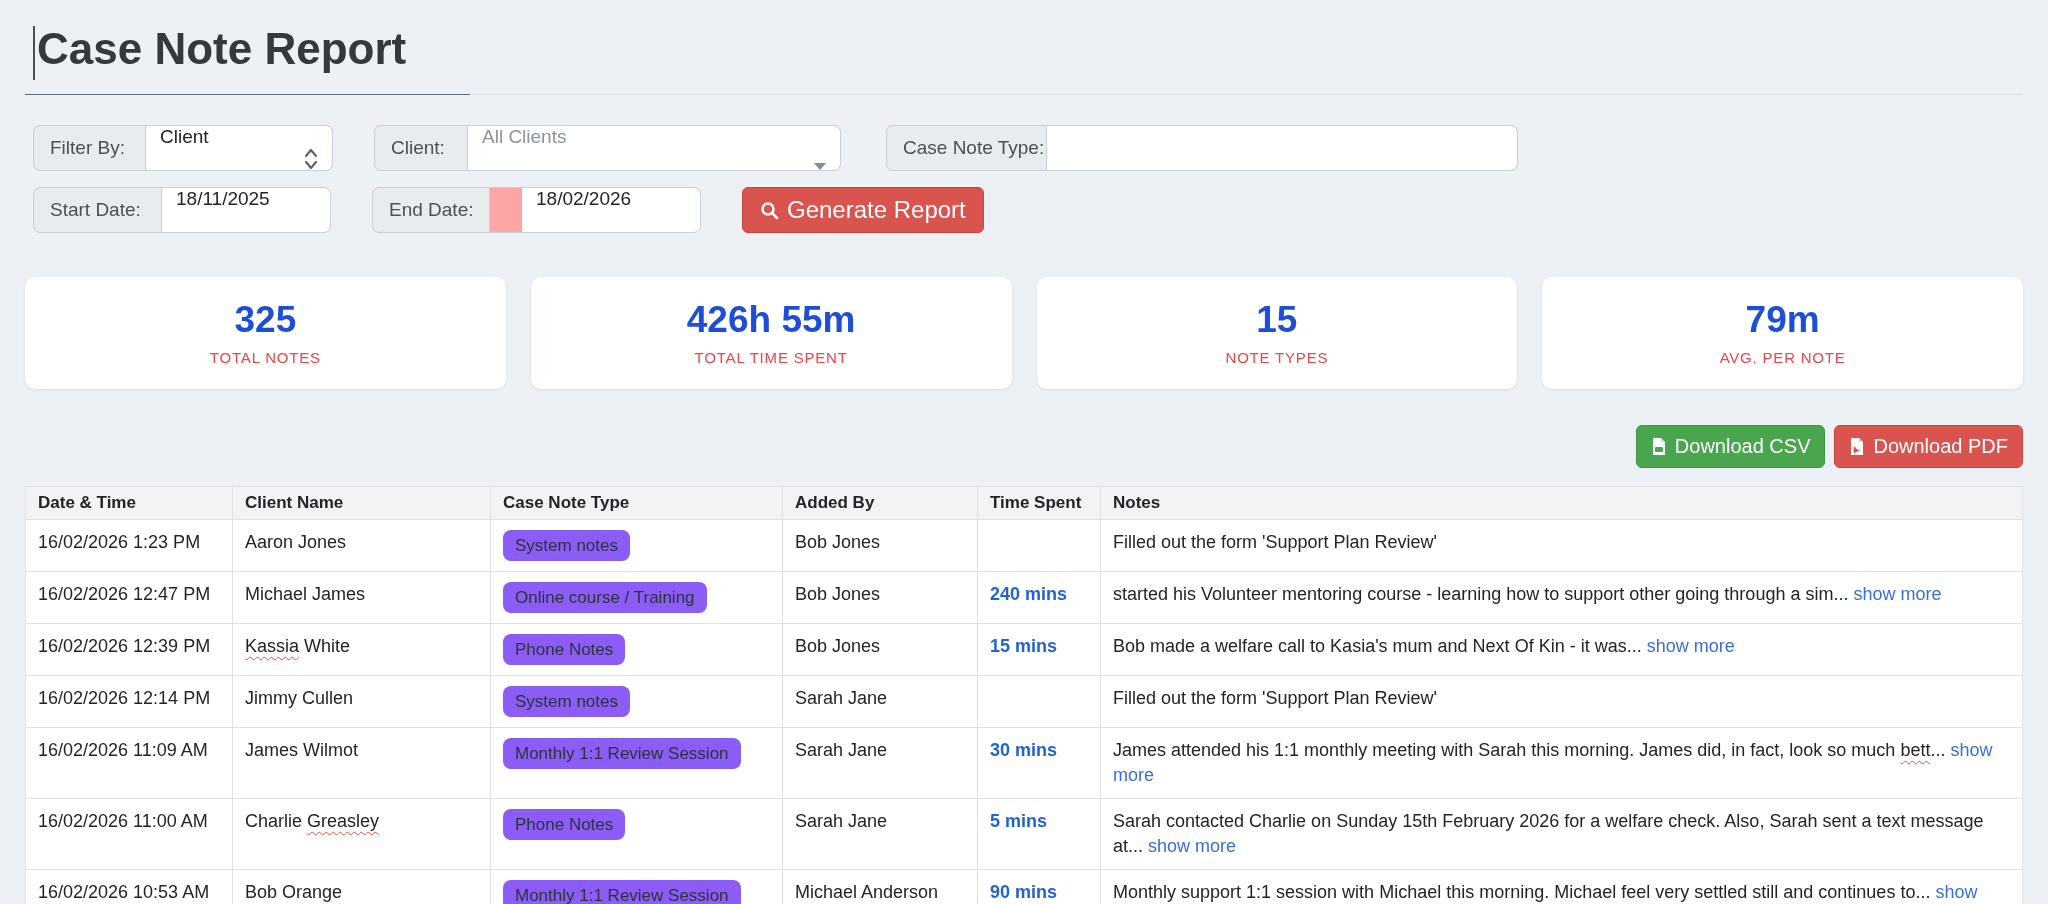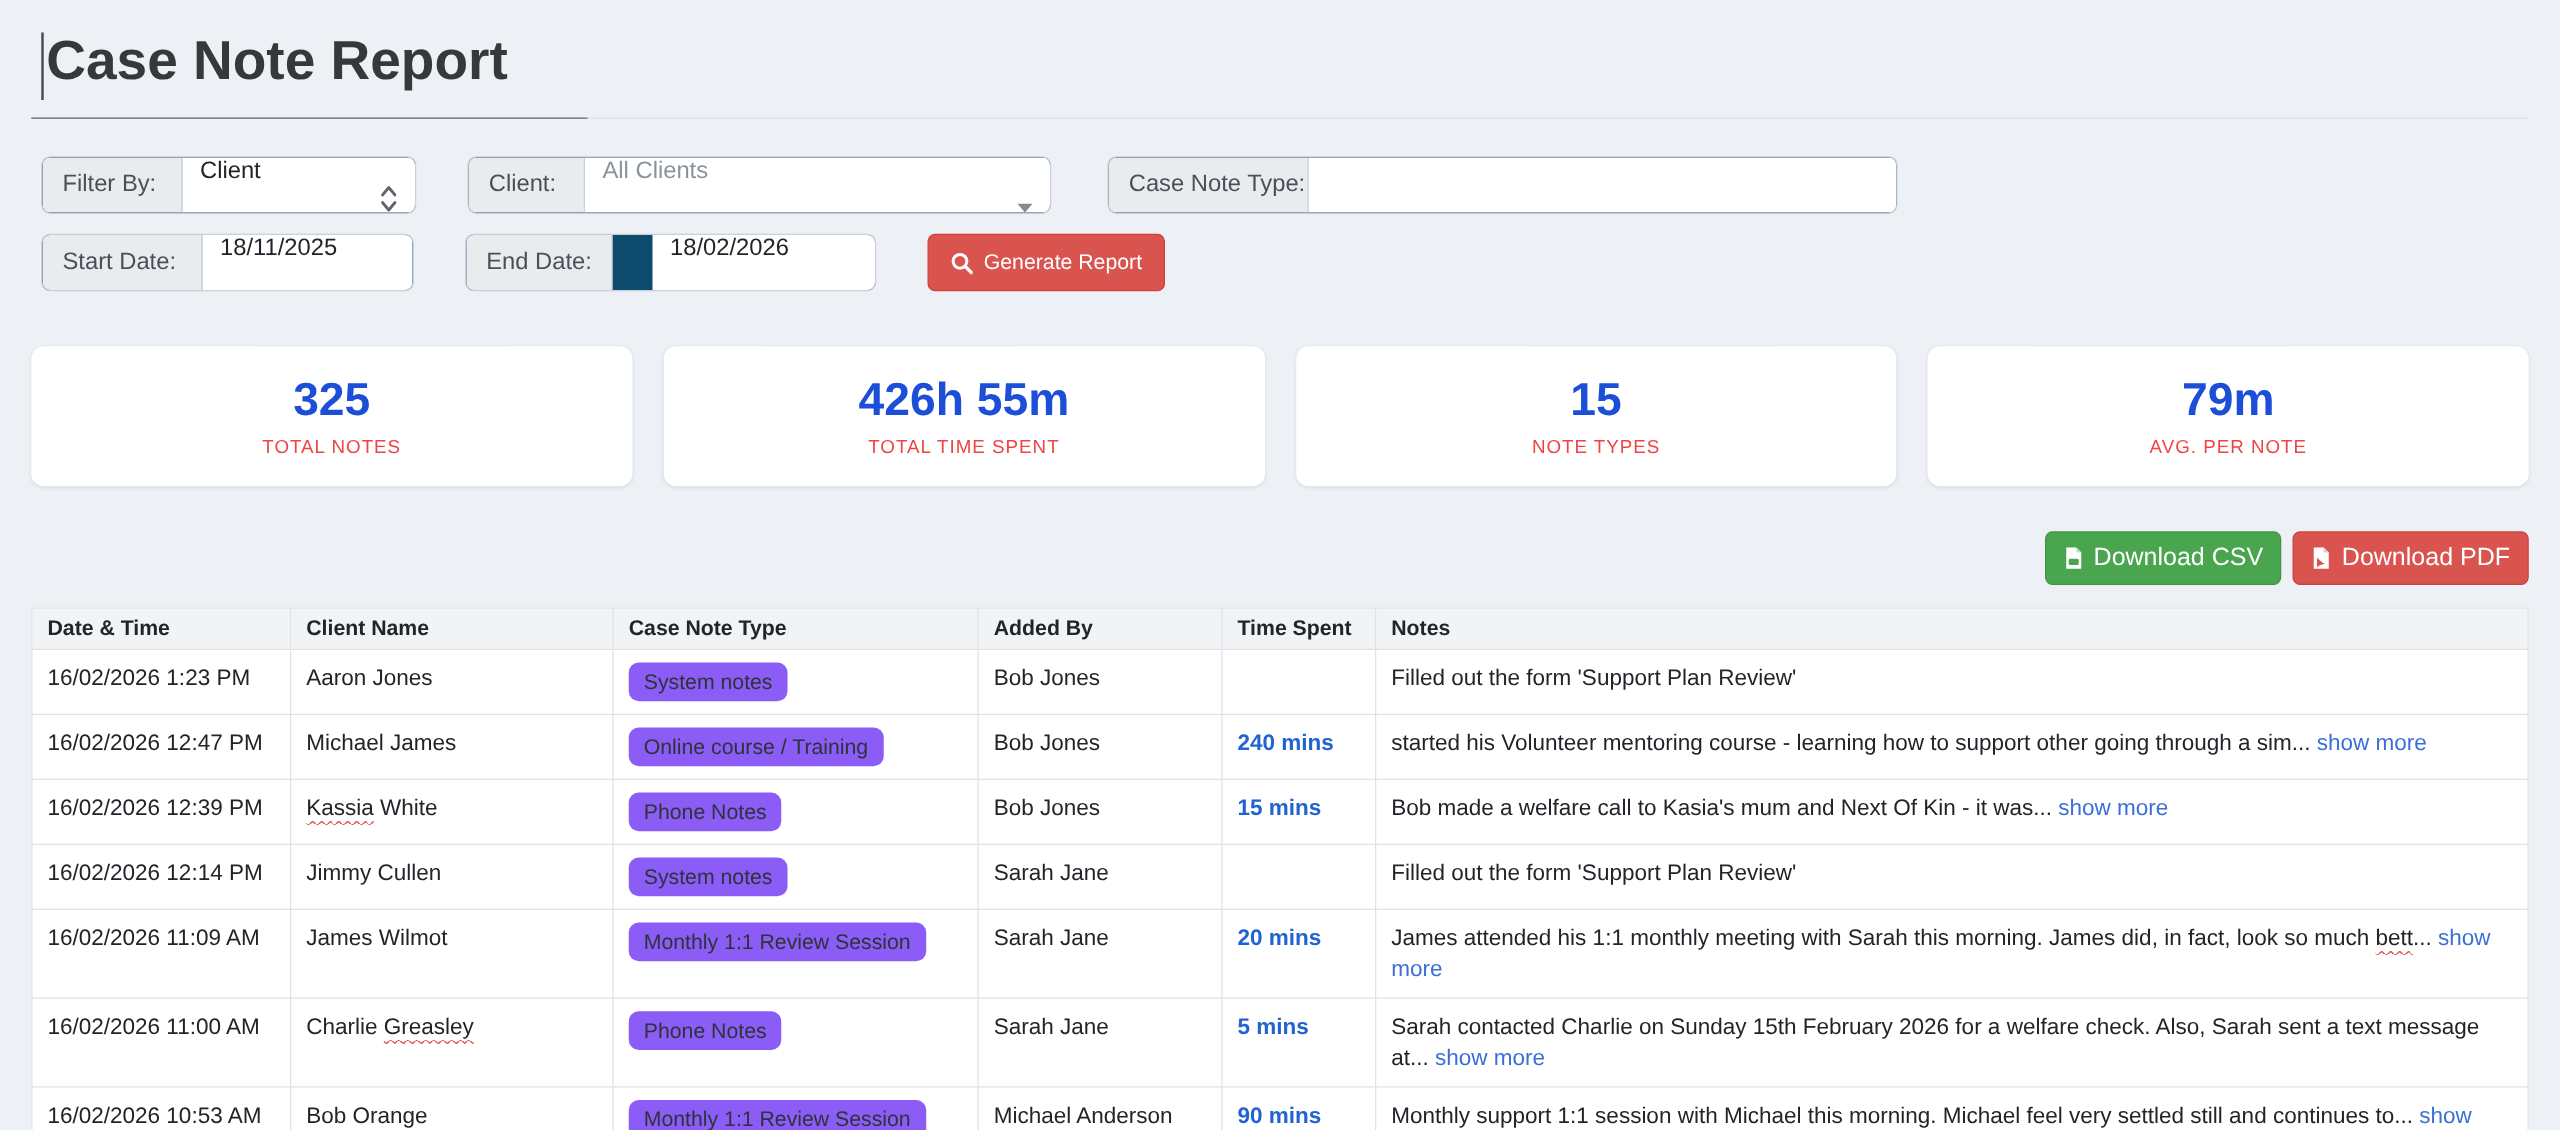--- a/index.html
+++ b/index.html
@@ -22,21 +22,21 @@
   .title-underline::before {
     content: ""; position: absolute; left: 0; top: 0; height: 1px; width: 445px; background: #566b82;
   }
 
   
   .filters-row { display: flex; align-items: center; }
   .filters-row.one { margin-top: 30px; }
   .filters-row.two { margin-top: 16px; }
   .input-group {
     display: inline-flex; align-items: stretch; height: 46px;
-    border: 1px solid #c9d0d7; border-radius: 7px; background: #0c4a6e; overflow: hidden;
+    border: 1px solid #c9d0d7; border-radius: 7px; background: #fca5a5; overflow: hidden;
     margin-left: 8px;
   }
   .ig-label {
     display: flex; align-items: center; padding: 0 16px;
     background: #e9ecef; border-right: 1px solid #c9d0d7;
     font-size: 19px; color: #495057; white-space: nowrap;
   }
   .ig-field {
     display: flex; align-items: flex-start; padding: 0 14px;
     font-size: 19px; color: #212529; background: #fff; position: relative; flex-direction: column;
@@ -52,21 +52,21 @@
     width: 0; height: 0; border-left: 6px solid transparent; border-right: 6px solid transparent;
     border-top: 7px solid #848b92; margin-left: auto;
   }
 
   .btn {
     display: inline-flex; align-items: center; gap: 8px;
     border-radius: 6px; border: 1px solid transparent; cursor: pointer;
     font-family: "Liberation Sans", sans-serif; color: #fff; white-space: nowrap;
   }
   .btn-generate {
-    height: 46px; padding: 0 17px; font-size: 17px; margin-left: 41px;
+    height: 46px; padding: 0 17px; font-size: 24px; margin-left: 41px;
     background: #d9534f; border-color: #d43f3a;
   }
   .btn-csv { background: #4aa64e; border-color: #3f9443; }
   .btn-pdf { background: #d9534f; border-color: #c8423e; }
 
   
   .g-filterby .ig-label { width: 112px; }
   .g-filterby .ig-field { width: 186px; }
   .g-client { margin-left: 41px; }
   .g-client .ig-label { width: 93px; }
@@ -271,21 +271,21 @@
           <td><span class="badge">System notes</span></td>
           <td>Sarah Jane</td>
           <td></td>
           <td>Filled out the form 'Support Plan Review'</td>
         </tr>
         <tr>
           <td>16/02/2026 11:09 AM</td>
           <td>James Wilmot</td>
           <td><span class="badge">Monthly 1:1 Review Session</span></td>
           <td>Sarah Jane</td>
-          <td><span class="time-spent">20 mins</span></td>
+          <td><span class="time-spent">30 mins</span></td>
           <td>James attended his 1:1 monthly meeting with Sarah this morning. James did, in fact, look so much <span class="misspell">bett</span>... <a class="show-more">show more</a></td>
         </tr>
         <tr>
           <td>16/02/2026 11:00 AM</td>
           <td>Charlie <span class="misspell">Greasley</span></td>
           <td><span class="badge">Phone Notes</span></td>
           <td>Sarah Jane</td>
           <td><span class="time-spent">5 mins</span></td>
           <td>Sarah contacted Charlie on Sunday 15th February 2026 for a welfare check. Also, Sarah sent a text message at... <a class="show-more">show more</a></td>
         </tr>

